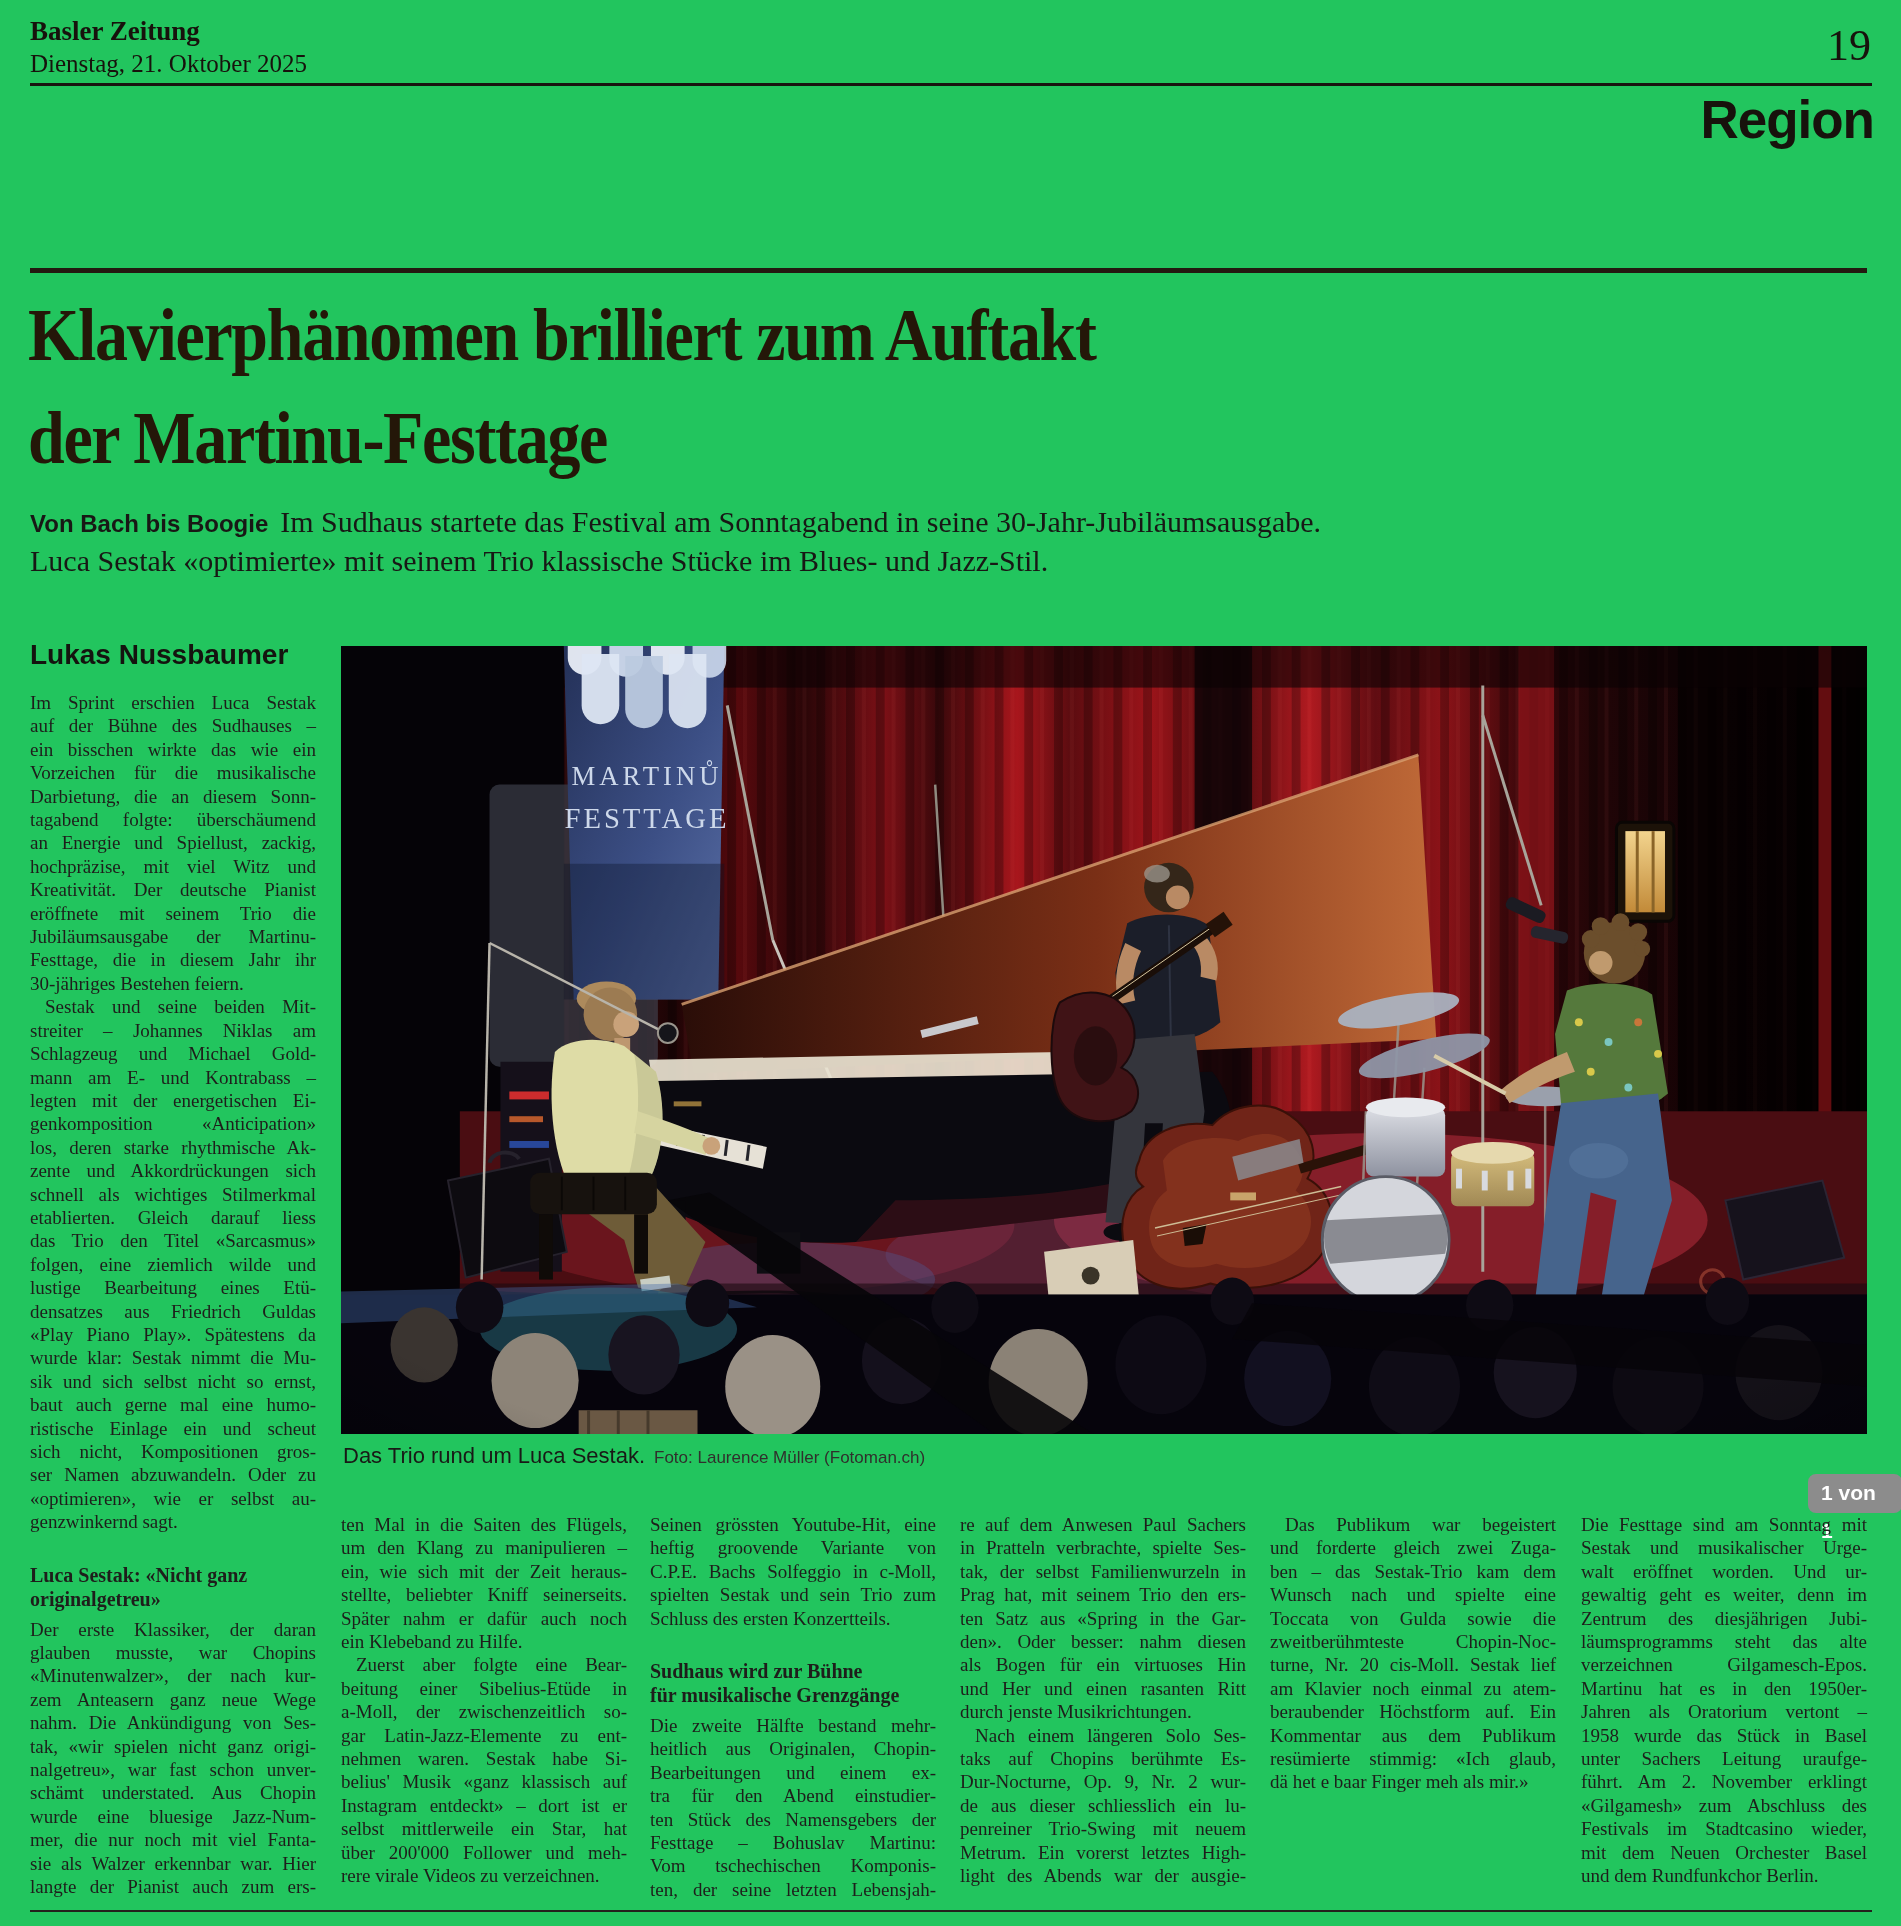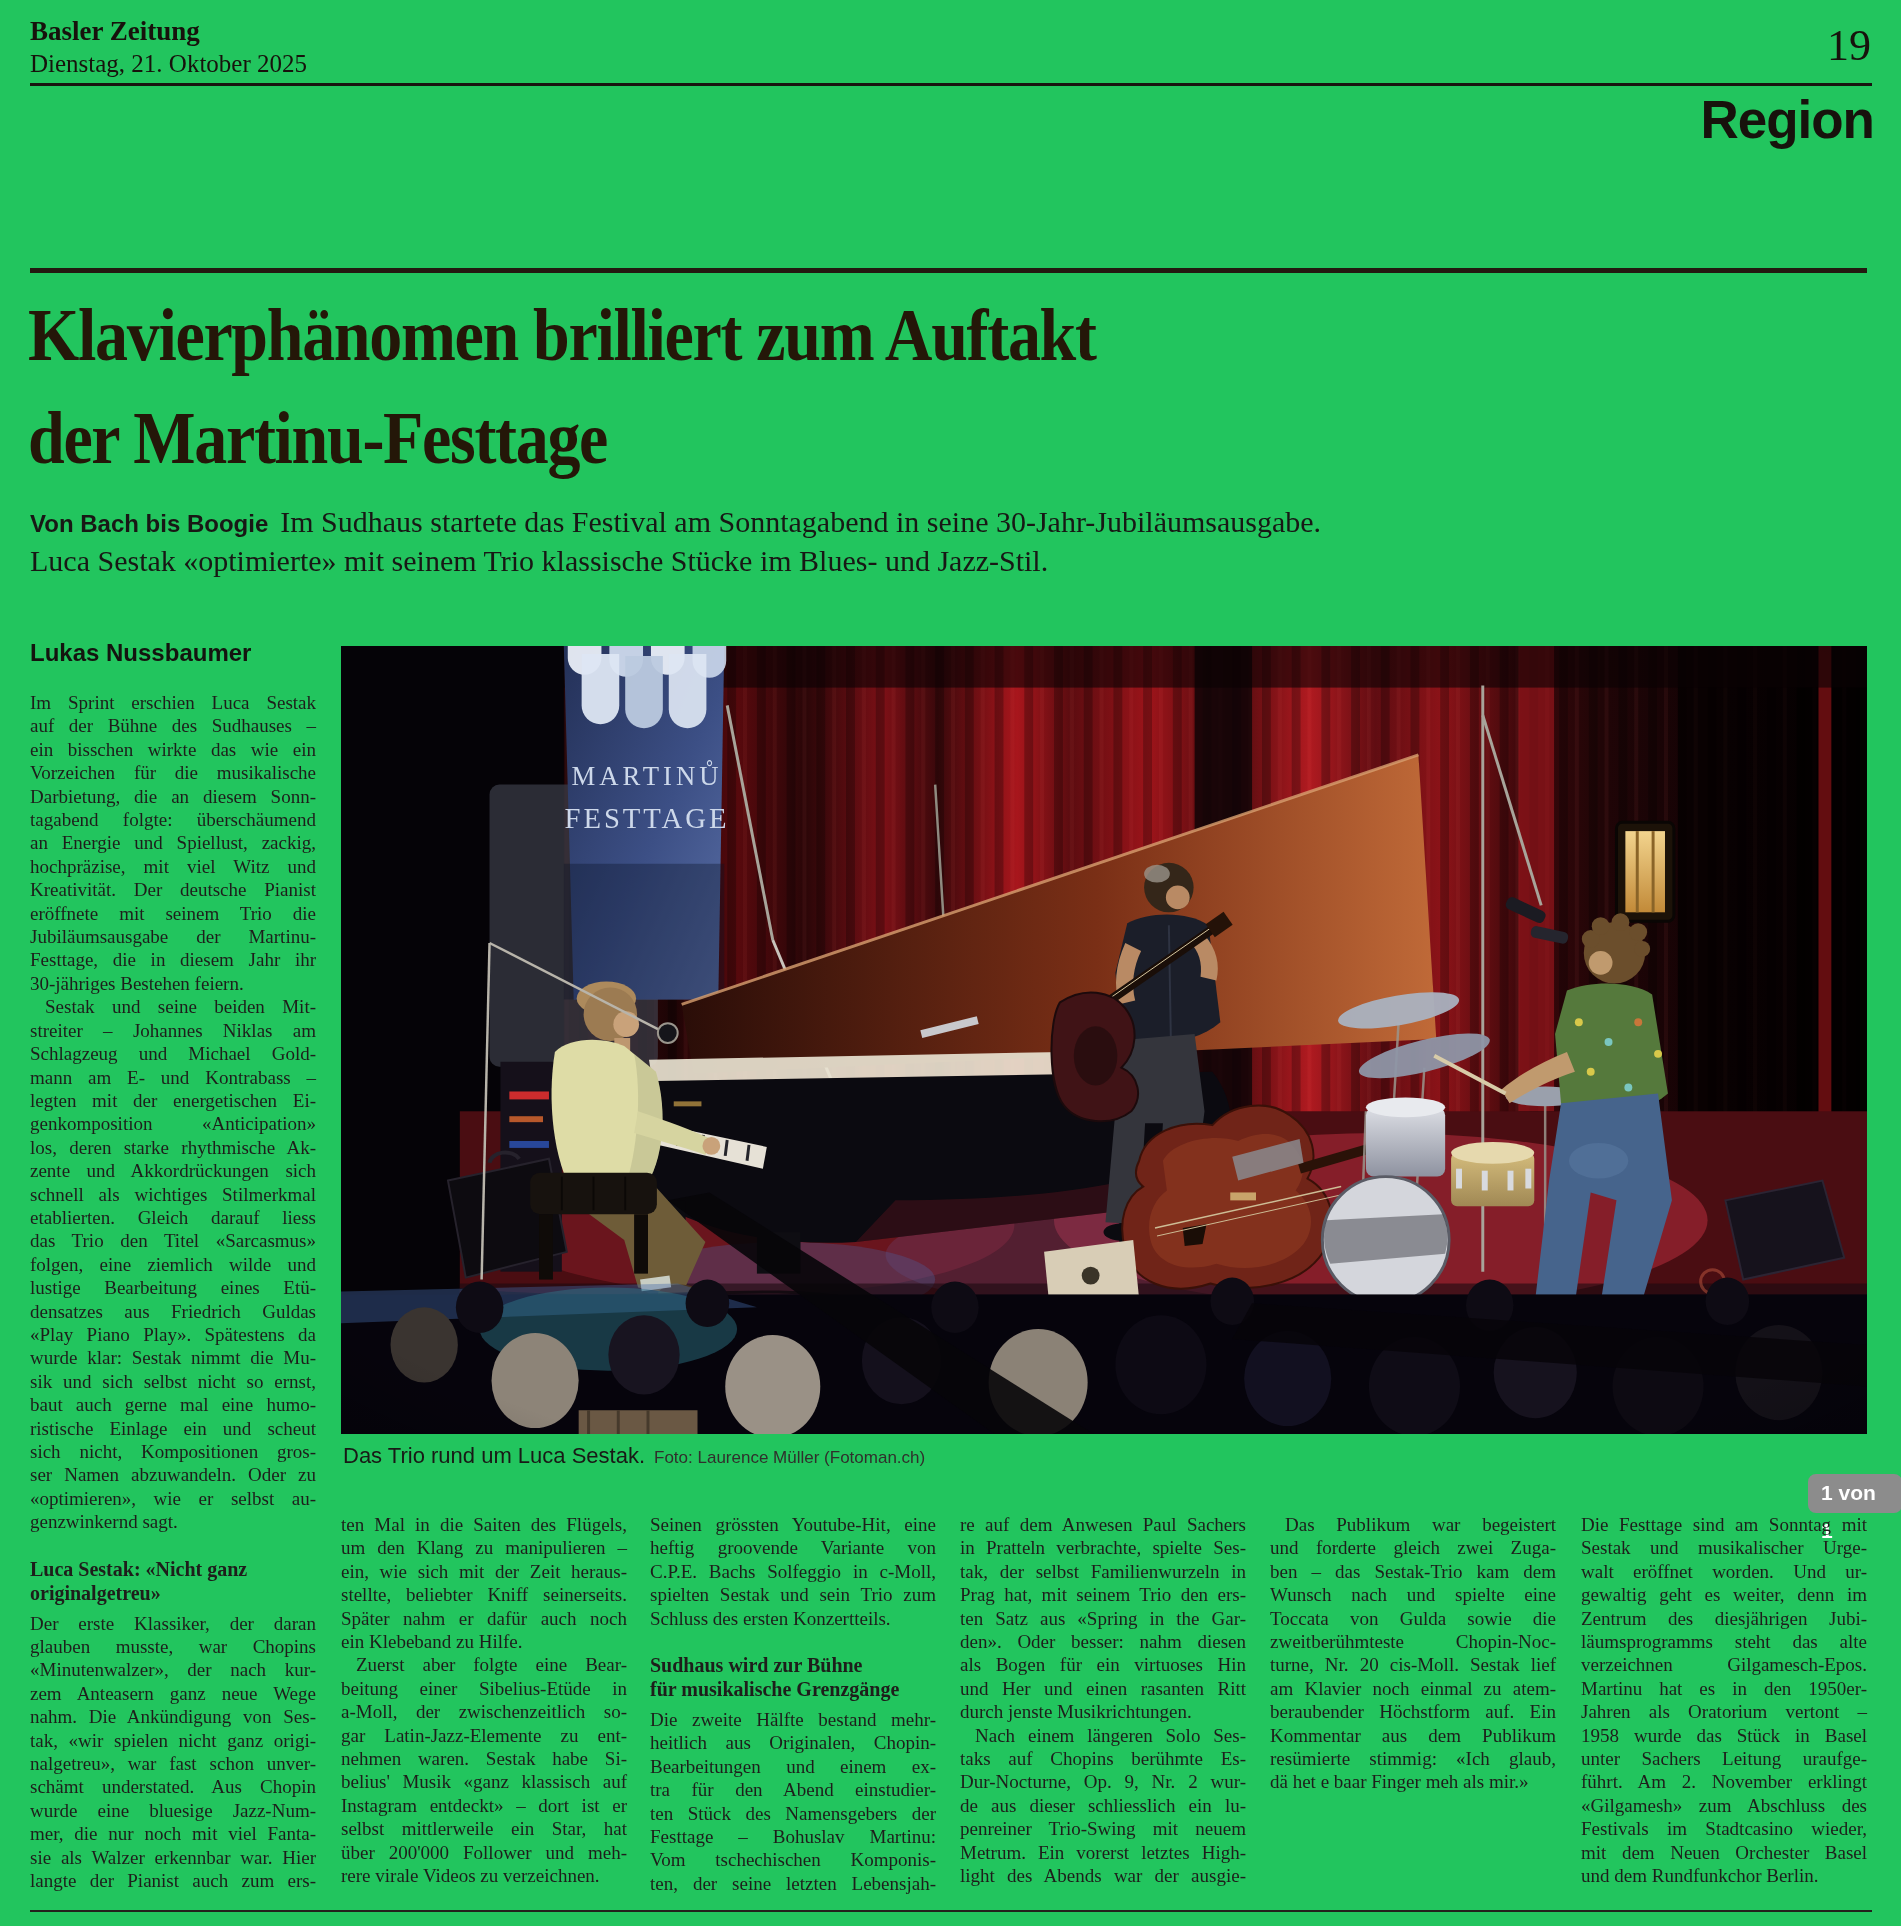--- a/index.html
+++ b/index.html
@@ -15,42 +15,42 @@
               font-weight:700;font-size:53px;letter-spacing:-1px;color:#17120c;}
 
   
   .hl-rule{position:absolute;left:30px;top:268px;width:1837px;height:5px;background:#231a10;}
   .headline{position:absolute;left:28px;top:283px;font-weight:700;font-size:75px;line-height:103px;
             letter-spacing:-1.5px;color:#241708;transform:scaleX(.88);transform-origin:0 0;white-space:nowrap;}
   .lead{position:absolute;left:30px;top:503px;width:1544px;font-size:30px;line-height:37px;color:#181815;}
   .lead .kicker{font-family:"Liberation Sans",sans-serif;font-weight:700;font-size:24px;padding-right:12px;}
 
   .byline{position:absolute;left:30px;top:639px;font-family:"Liberation Sans",sans-serif;
-          font-weight:700;font-size:24px;color:#14140f;}
+          font-weight:700;font-size:28px;color:#14140f;}
 
   
   .photo{position:absolute;left:341px;top:646px;width:1526px;height:788px;background:#05030a;}
   .caption{position:absolute;left:343px;top:1443px;font-family:"Liberation Sans",sans-serif;
            font-size:22px;color:#191916;}
   .caption .credit{font-size:17px;color:#30302c;padding-left:9px;}
 
   
   .badge{position:absolute;left:1808px;top:1474px;height:39px;background:#8c8c8c;border-radius:8px;
          color:#fff;font-family:"Liberation Sans",sans-serif;font-weight:700;font-size:21px;
          line-height:38px;padding:0 13px;}
   .badge:after{content:"";position:absolute;right:-13px;top:8px;width:0;height:0;
                border-top:11px solid transparent;border-bottom:11px solid transparent;
                border-left:14px solid #8c8c8c;}
 
   
   .col{position:absolute;width:286px;font-size:19px;line-height:23.4px;color:#1e1e1b;}
   .col .line{text-align:justify;text-align-last:justify;}
   .col .line.end{text-align-last:left;}
   .col .line.ind{text-indent:15px;}
-  .col-subhead{font-weight:700;font-size:20px;line-height:24px;margin:23px 0 7px 0;}
+  .col-subhead{font-weight:700;font-size:20px;line-height:24px;margin:29px 0 7px 0;}
   .col-subhead .line{text-align:left;text-align-last:left;}
   .colpos1{left:30px;top:691px;}
   .colpos2{left:341px;top:1513px;}
   .colpos3{left:650px;top:1513px;}
   .colpos4{left:960px;top:1513px;}
   .colpos5{left:1270px;top:1513px;}
   .colpos6{left:1581px;top:1513px;}
 
   .bottom-rule{position:absolute;left:30px;top:1910px;width:1842px;height:2px;background:#23211c;}
 

